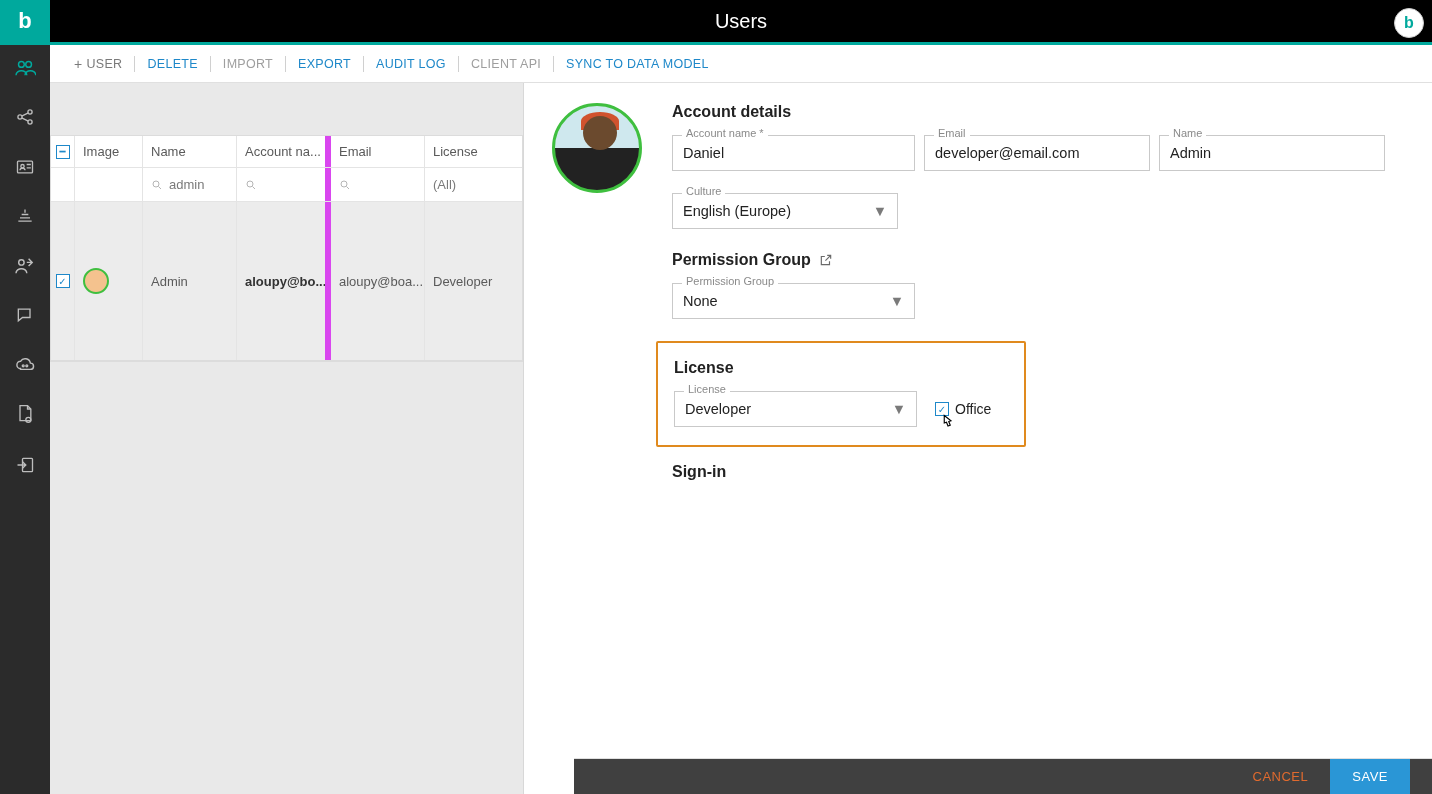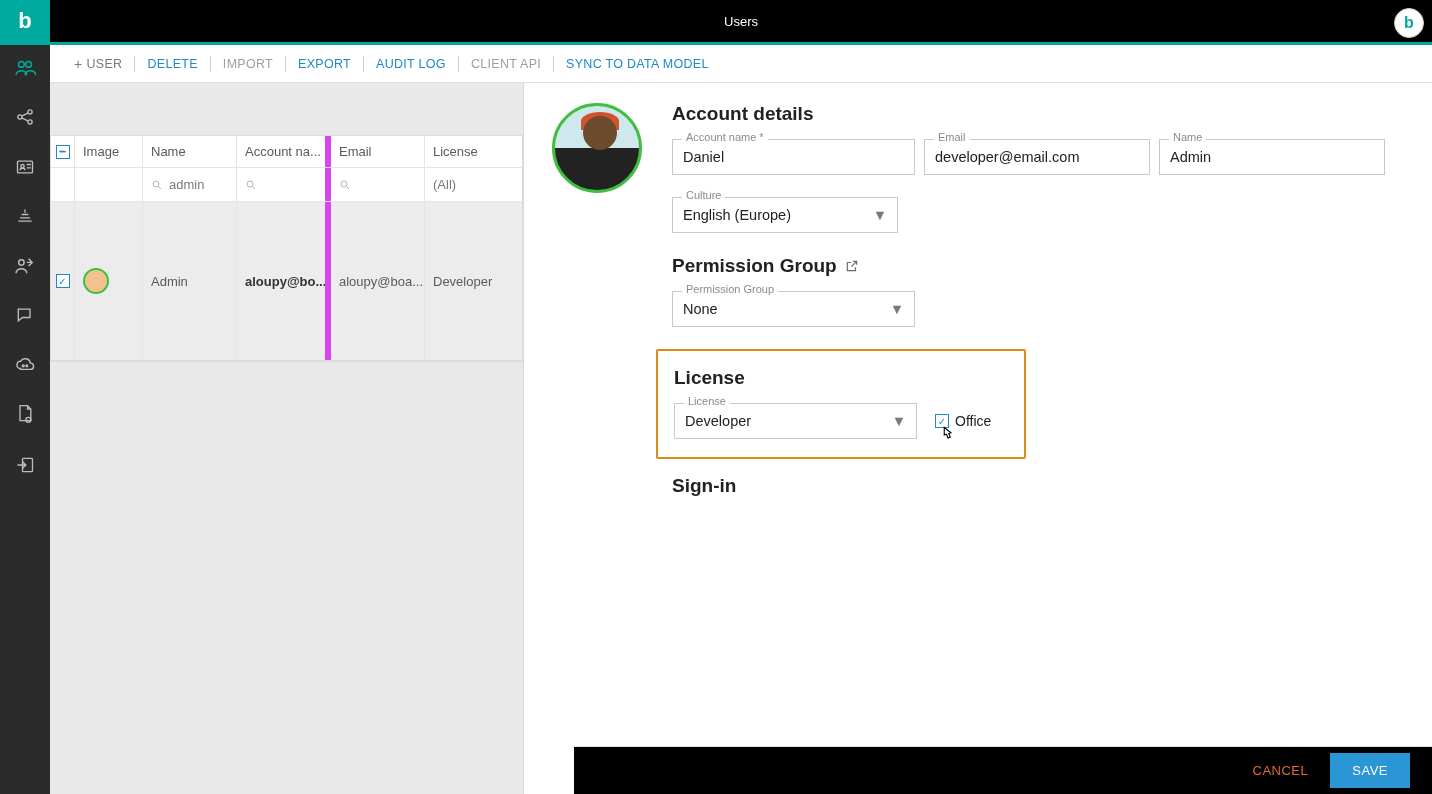--- a/index.html
+++ b/index.html
@@ -1,21 +1,21 @@
 <!DOCTYPE html>
 <html><head>
 <meta charset="utf-8">
 <style>
   *{box-sizing:border-box;margin:0;padding:0;font-family:"Segoe UI",Arial,sans-serif}
   html,body{height:100%;width:100%;overflow:hidden}
   body{display:flex;flex-direction:column;background:#e9e9e9}
   
   .topbar{height:45px;background:#000;display:flex;align-items:center;position:relative;border-bottom:3px solid #00a99d}
   .topbar .logo{width:50px;height:45px;background:#00a99d;display:flex;align-items:center;justify-content:center;color:#fff;font-size:22px;font-weight:bold}
-  .topbar .title{flex:1;text-align:center;color:#fff;font-size:13px;font-weight:400}
+  .topbar .title{flex:1;text-align:center;color:#fff;font-size:20px;font-weight:400}
   .topbar .rightlogo{position:absolute;right:8px;top:8px;width:30px;height:30px;border-radius:50%;background:#fff;display:flex;align-items:center;justify-content:center;border:1px solid #ccc}
   .topbar .rightlogo-inner{color:#00a99d;font-weight:bold;font-size:16px}
   
   .body{flex:1;display:flex;min-height:0}
   .leftnav{width:50px;background:#2b2b2b;display:flex;flex-direction:column;align-items:center;padding-top:14px;gap:30px}
   .leftnav .nav-icon{color:#bdbdbd;cursor:pointer}
   .leftnav .nav-icon.active{color:#00a99d}
   .main{flex:1;display:flex;flex-direction:column;min-width:0;position:relative}
   
   .toolbar{height:38px;background:#fff;display:flex;align-items:center;padding:0 12px;font-size:12.5px;gap:0;border-bottom:1px solid #e0e0e0}
@@ -43,39 +43,39 @@
   .avatar{width:26px;height:26px;border-radius:50%;border:2px solid #3fbf3f;background:#f4c28e;display:inline-block}
   .searchicon{color:#b5b5b5;margin-right:6px}
   .bold{font-weight:600;color:#333}
   
   .detail{flex:1;background:#fff;overflow-y:auto;padding:20px 20px 80px 28px;position:relative}
   .detail-inner{display:flex;gap:30px}
   .avatar-lg{width:90px;height:90px;border-radius:50%;border:3px solid #3fbf3f;flex-shrink:0;background:linear-gradient(#cfe8ee 50%,#222 50%);position:relative;overflow:hidden}
   .avatar-lg::after{content:"";position:absolute;top:10px;left:28px;width:34px;height:34px;border-radius:50%;background:#6b4a2e}
   .avatar-lg::before{content:"";position:absolute;top:6px;left:26px;width:38px;height:18px;border-radius:50% 50% 0 0;background:#d1532e}
   .form{flex:1}
-  .section-title{font-size:19px;font-weight:600;color:#222;margin-bottom:14px}
+  .section-title{font-size:16px;font-weight:600;color:#222;margin-bottom:14px}
   .row{display:flex;gap:9px;margin-bottom:22px;flex-wrap:wrap}
   .field{display:flex;flex-direction:column;position:relative}
   .field.sm{width:243px}
   .field.md{width:226px}
   .field label{font-size:11px;color:#8a8a8a;position:absolute;top:-8px;left:10px;background:#fff;padding:0 4px}
   .field input,.field .select{height:36px;border:1px solid #c9c9c9;padding:0 10px;font-size:14.5px;color:#222;background:#fff}
   .field .select{display:flex;align-items:center;justify-content:space-between;cursor:pointer}
   .field .select .caret{color:#7a7a7a}
   .section{margin-top:18px}
   .perm-title{display:flex;align-items:center;gap:8px}
   .ext-icon{color:#6a6a6a;font-size:13px}
   .license-box{border:2px solid #e08a1e;border-radius:2px;padding:16px 16px 18px 16px;margin-top:14px;width:370px;position:relative}
   .license-row{display:flex;align-items:center;gap:18px}
   .office-chk{display:flex;align-items:center;gap:6px;font-size:14px;color:#222}
   .office-chk .chkbox{border-color:#1e88c9}
   .cursor{position:absolute;font-size:16px}
   
-  .footer{position:absolute;bottom:0;right:0;left:524px;height:48px;background:#000000;display:flex;align-items:center;justify-content:flex-end;gap:22px;padding:0 22px;border-top:1px solid #e0e0e0}
+  .footer{position:absolute;bottom:0;right:0;left:524px;height:36px;background:#404040;display:flex;align-items:center;justify-content:flex-end;gap:22px;padding:0 22px;border-top:1px solid #e0e0e0}
   .btn-cancel{color:#e06a2e;font-size:13px;letter-spacing:.5px;cursor:pointer}
   .btn-save{background:#2a96d6;color:#fff;font-size:13px;letter-spacing:.5px;padding:10px 22px;cursor:pointer}
   svg{display:block}
 </style>
 </head>
 <body>
 
 <div class="topbar">
   <div class="logo">b</div>
   <div class="title">Users</div>

